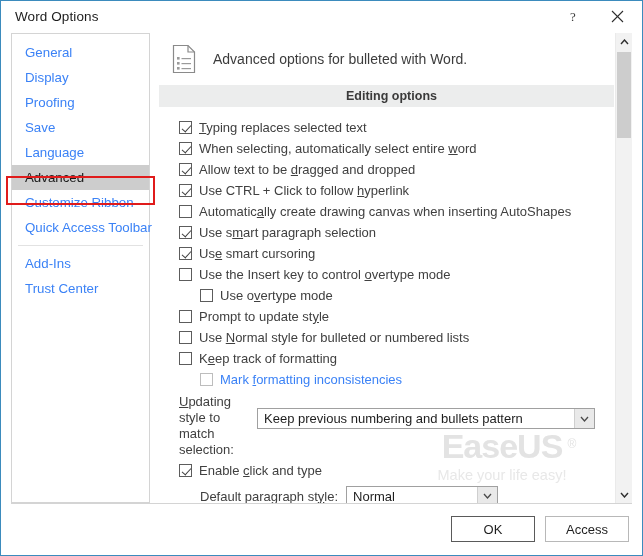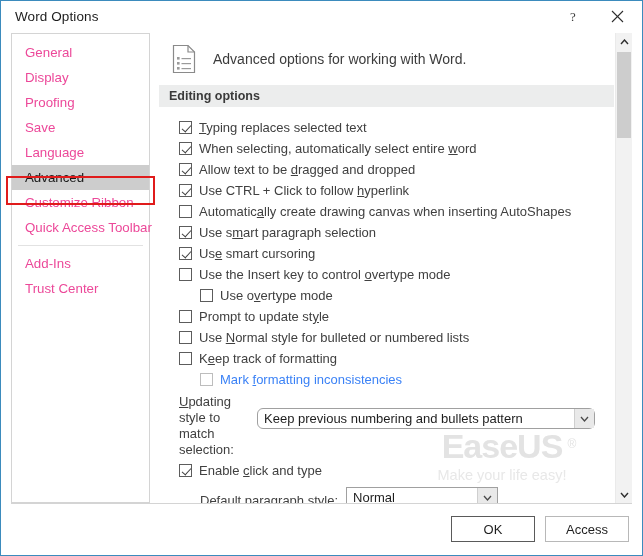--- a/index.html
+++ b/index.html
@@ -71,21 +71,21 @@
     background: #ffffff;
     padding: 6px 0 0 0;
     position: relative;
     height: 470px;
   }
   .nav-item {
     height: 25px;
     line-height: 25px;
     padding-left: 13px;
     font-size: 13.3px;
-    color: #ec4899;
+    color: #3b82f6;
     white-space: nowrap;
     cursor: default;
   }
   .nav-item.selected {
     background: #cdcdcd;
     color: #1a1a1a;
   }
   .nav-sep {
     height: 1px;
     background: #e2e2e2;
@@ -132,20 +132,21 @@
   }
 
   #section-band {
     margin: 8px 0 0 0;
     height: 22px;
     background: #eceded;
     display: flex;
     align-items: center;
     padding-left: 10px;
     box-sizing: border-box;
+    justify-content: center;
   }
   #section-band span {
     font-size: 12.5px;
     font-weight: bold;
     color: #3a3a3a;
   }
 
   #options-list {
     padding: 10px 0 0 20px;
   }
@@ -219,26 +220,26 @@
     white-space: nowrap;
     overflow: hidden;
   }
   .combo .combo-arrow {
     width: 19px;
     flex: 0 0 19px;
     background: #e9e9e9;
     border-left: 1px solid #cfcfcf;
     display: flex; align-items: center; justify-content: center;
   }
-  #updating-combo { width: 338px; border-radius: 6px; }
+  #updating-combo { width: 338px; }
   #paragraph-style-combo { width: 152px; }
 
   #paragraph-style-row {
     display: flex;
-    align-items: flex-end;
+    align-items: center;
     height: 24px;
     padding-left: 21px;
     margin-top: 3px;
   }
   #paragraph-style-label {
     font-size: 13px; color: #404040;
     margin-right: 8px; white-space: nowrap;
   }
 
   
@@ -372,21 +373,21 @@
           <svg width="26" height="30" viewBox="0 0 26 30">
             <path d="M2.5 1.5 H17 L23.5 8 V28.5 H2.5 Z" fill="#ffffff" stroke="#8a8a8a" stroke-width="1.2"></path>
             <path d="M17 1.5 V8 H23.5" fill="none" stroke="#8a8a8a" stroke-width="1.2"></path>
             <rect x="6" y="13" width="2.6" height="2.6" fill="#9a9a9a"></rect>
             <rect x="6" y="18" width="2.6" height="2.6" fill="#9a9a9a"></rect>
             <rect x="6" y="23" width="2.6" height="2.6" fill="#9a9a9a"></rect>
             <rect x="10.5" y="14" width="9.5" height="1.2" fill="#9a9a9a"></rect>
             <rect x="10.5" y="19" width="9.5" height="1.2" fill="#9a9a9a"></rect>
             <rect x="10.5" y="24" width="9.5" height="1.2" fill="#9a9a9a"></rect>
           </svg>
-          <div id="pane-header-text">Advanced options for working with Word.</div>
+          <div id="pane-header-text">Advanced options for bulleted with Word.</div>
         </div>
 
         <div id="section-band">
           <span>Editing options</span>
         </div>
 
         <div id="options-list">
             <div class="crow">
               <span class="cbox checked"></span>
               <span class="clabel"><u>T</u>yping replaces selected text</span>

